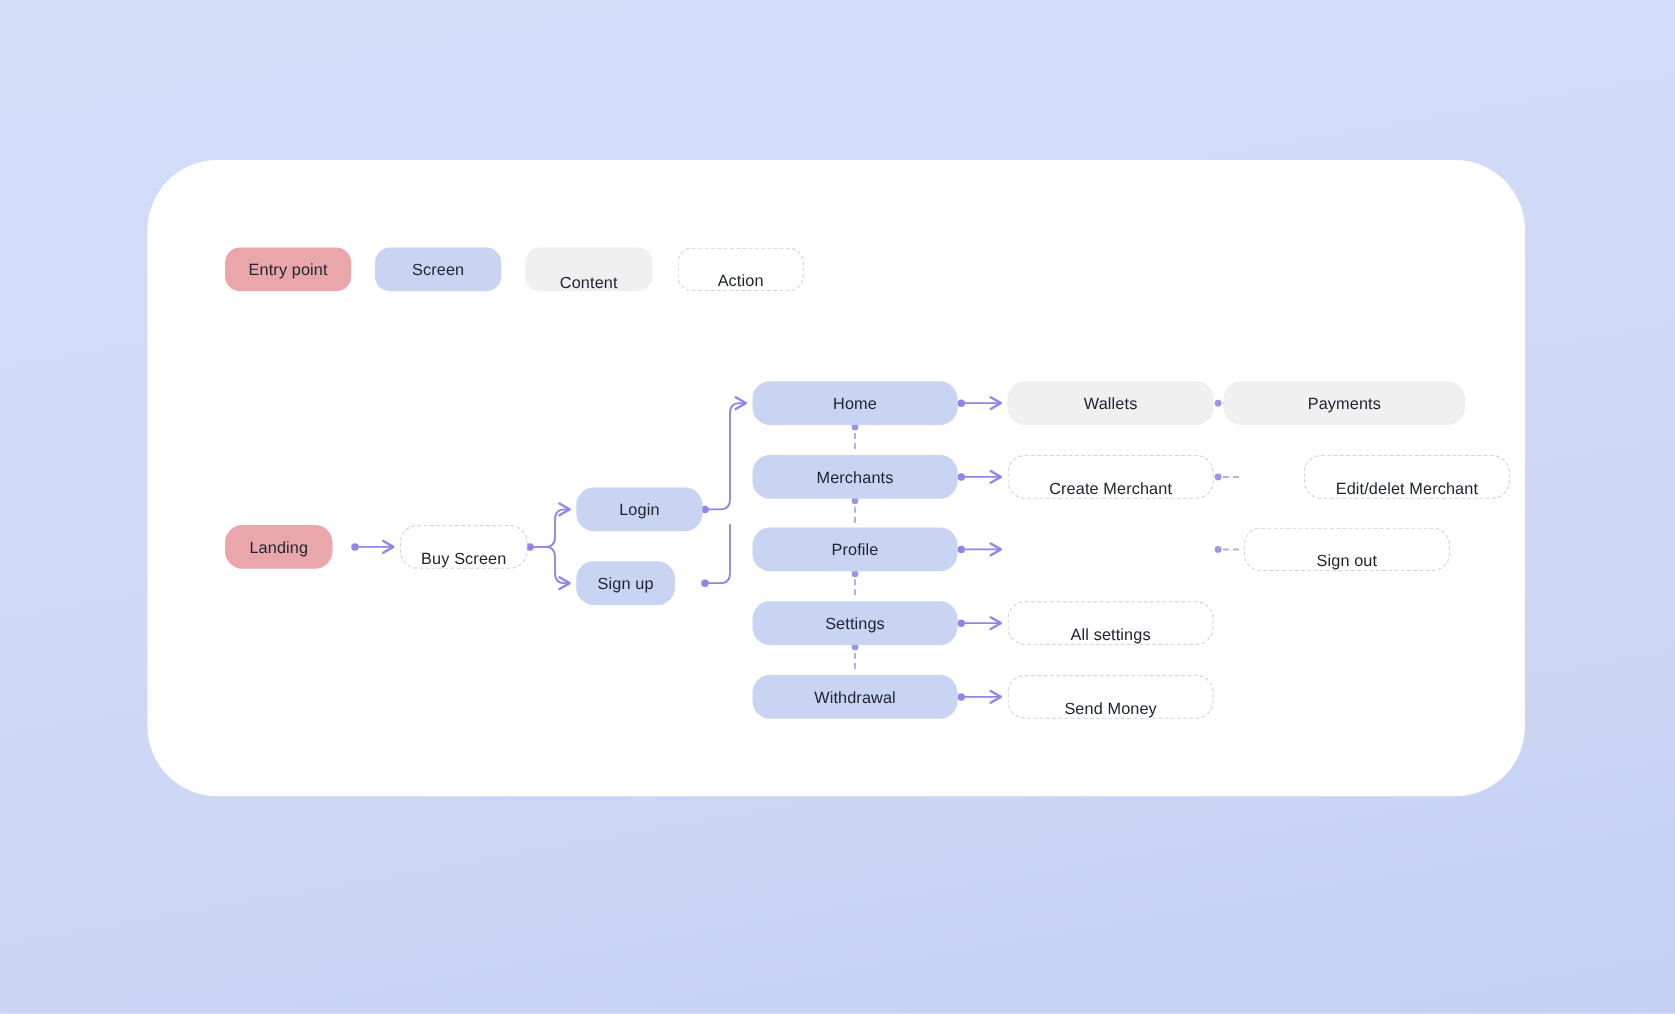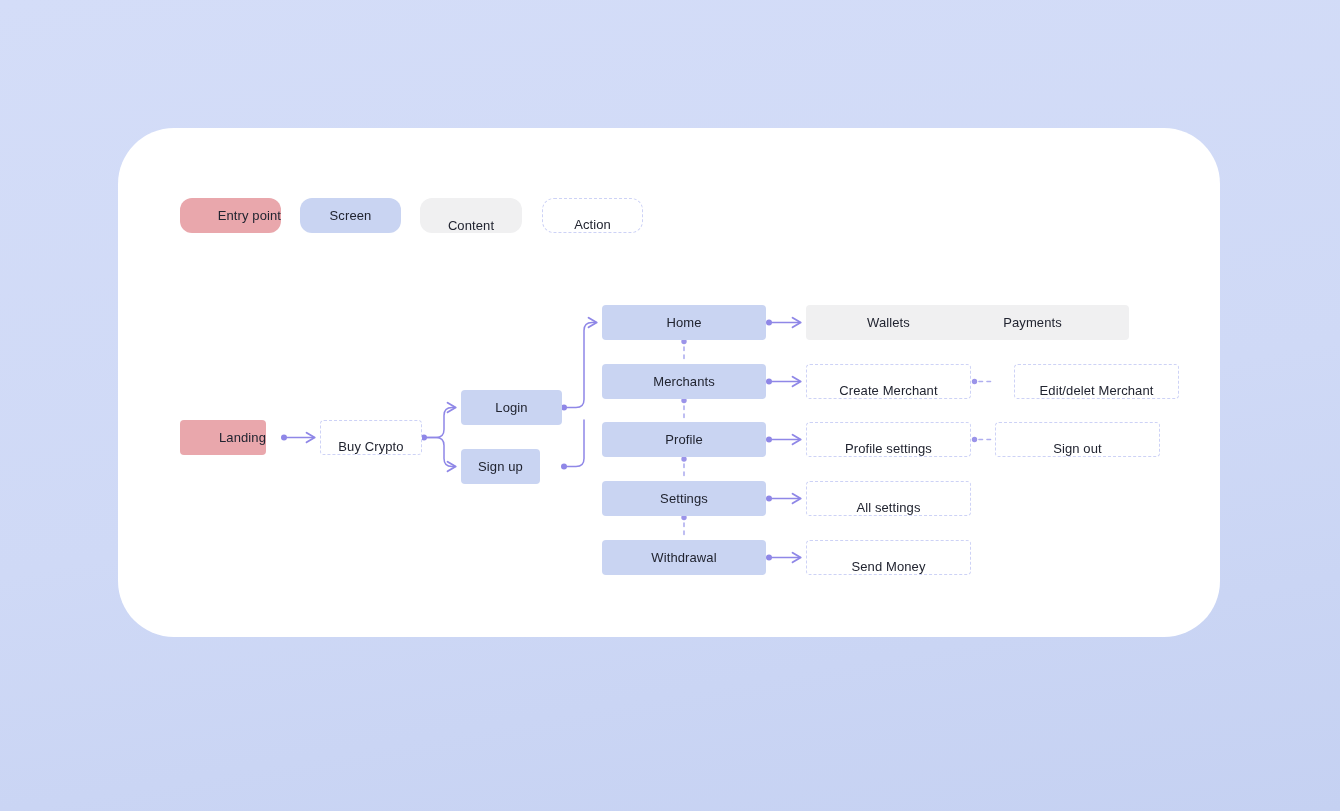--- a/index.html
+++ b/index.html
@@ -13,24 +13,24 @@
   .card{
     position:absolute;left:118px;top:128px;
     width:1102px;height:509px;
     background:#FFFFFF;border-radius:56px;
   }
   .edges{position:absolute;left:0;top:0;width:1340px;height:811px;pointer-events:none;}
   .node{
     position:absolute;height:35px;
     display:flex;align-items:center;justify-content:center;
     font-size:13px;color:#212430;letter-spacing:.1px;
-    border-radius:4px;box-sizing:border-box;white-space:nowrap;
+    border-radius:14px;box-sizing:border-box;white-space:nowrap;
   }
   .legend-chip{border-radius:12px;}
-  .entry{background:#E9A7AC;justify-content:flex-end;}
+  .entry{background:#E9A7AC;}
   .screen{background:#C9D4F2;}
   .content{background:#F0F0F1;}
   .action{background:#FFFFFF;border:1px dashed #CDD2F6;align-items:flex-end;}
 </style>
 </head>
 <body>
 
 <div class="canvas">
   <div class="card"></div>
 
@@ -93,21 +93,21 @@
       <span>Content</span>
     </div>
   <div class="node legend-chip action" style="left:542px;top:198px;width:101px;">
       <span>Action</span>
     </div>
 
   <div class="node entry" style="left:180px;top:420px;width:86px;">
       <span>Landing</span>
     </div>
   <div class="node action" style="left:320px;top:420px;width:102px;">
-      <span>Buy Crypto</span>
+      <span>Buy Screen</span>
     </div>
 
   <div class="node screen" style="left:461px;top:390px;width:101px;">
       <span>Login</span>
     </div>
   <div class="node screen" style="left:461px;top:449px;width:79px;">
       <span>Sign up</span>
     </div>
 
   <div class="node screen" style="left:602px;top:305px;width:164px;">
@@ -125,32 +125,29 @@
   <div class="node screen" style="left:602px;top:540px;width:164px;">
       <span>Withdrawal</span>
     </div>
 
   <div class="node content" style="left:806px;top:305px;width:165px;">
       <span>Wallets</span>
     </div>
   <div class="node action" style="left:806px;top:364px;width:165px;">
       <span>Create Merchant</span>
     </div>
-  <div class="node action" style="left:806px;top:422px;width:165px;">
-      <span>Profile settings</span>
-    </div>
   <div class="node action" style="left:806px;top:481px;width:165px;">
       <span>All settings</span>
     </div>
   <div class="node action" style="left:806px;top:540px;width:165px;">
       <span>Send Money</span>
     </div>
 
-  <div class="node content" style="left:936px;top:305px;width:193px;">
+  <div class="node content" style="left:979px;top:305px;width:193px;">
       <span>Payments</span>
     </div>
-  <div class="node action" style="left:1014px;top:364px;width:165px;">
+  <div class="node action" style="left:1043px;top:364px;width:165px;">
       <span>Edit/delet Merchant</span>
     </div>
   <div class="node action" style="left:995px;top:422px;width:165px;">
       <span>Sign out</span>
     </div>
 </div>
 
 </body></html>

